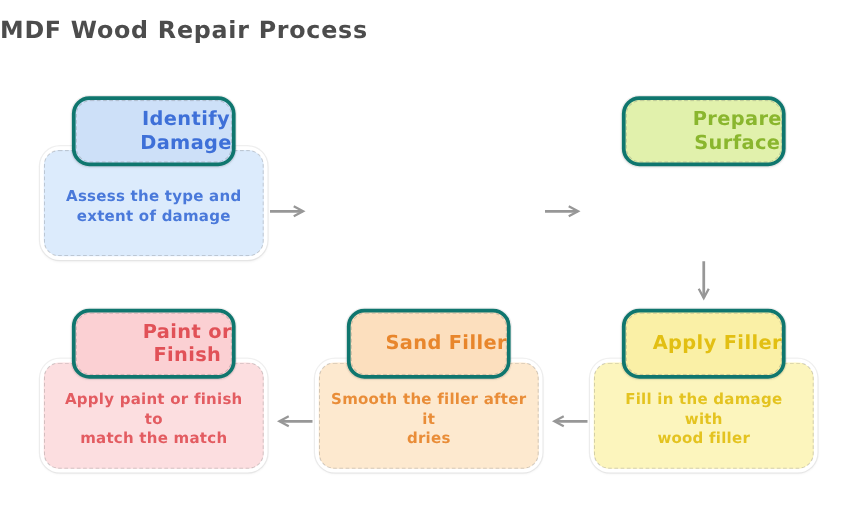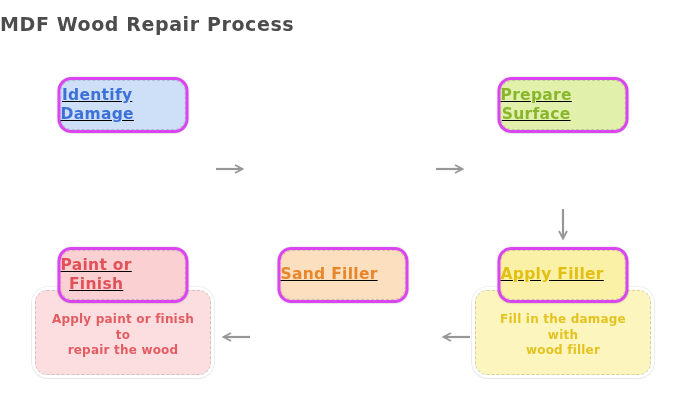--- a/index.html
+++ b/index.html
@@ -56,27 +56,26 @@
   }
   .node .header {
     position: absolute;
     top: 0;
     left: 50%;
     transform: translateX(-50%);
     width: 131px;
     height: 56px;
     box-sizing: border-box;
     background: var(--header-bg, #ddd);
-    border: 3px solid #d946ef;
+    border: 3px solid #0f766e;
     border-radius: 14px;
     box-shadow: 0 0 0 1px rgba(0,0,0,0.06), 0 1px 2px rgba(0,0,0,0.05);
     display: flex;
     align-items: center;
-    justify-content: flex-start;
-    text-decoration: underline;
+    justify-content: flex-end;
   }
   
   .node .body::after, .node .header::after {
     content: "";
     position: absolute;
     inset: 0;
     border: 1px dashed rgba(110,110,110,0.28);
     border-radius: 12px;
     pointer-events: none;
   }
@@ -120,20 +119,24 @@
       </marker>
     </defs>
     <line x1="216" y1="169" x2="242" y2="169" stroke-width="2.2" marker-end="url(#chev)"></line>
     <line x1="436" y1="169" x2="462" y2="169" stroke-width="2.2" marker-end="url(#chev)"></line>
     <line x1="563" y1="209" x2="563" y2="238" stroke-width="2.2" marker-end="url(#chev)"></line>
     <line x1="470" y1="337" x2="444" y2="337" stroke-width="2.2" marker-end="url(#chev)"></line>
     <line x1="250" y1="337" x2="224" y2="337" stroke-width="2.2" marker-end="url(#chev)"></line>
   </svg>
 
   <div class="node c1 r1" style="--header-bg: #cde0f8; --body-bg: #dcebfc; --text-color: #3e70d8;">
+    <div class="body">
+      <div class="desc">Assess the type and
+extent of damage</div>
+    </div>
     <div class="header">
       <div class="label">Identify
 Damage</div>
     </div>
   </div>
 
   <div class="node c2 r1" style="--header-bg: #c3f3d9; --body-bg: #d0f7e3; --text-color: #2eb46c;">
   </div>
 
   <div class="node c3 r1" style="--header-bg: #e1f1ac; --body-bg: #e9f5c0; --text-color: #8ab62e;">
@@ -147,29 +150,33 @@
     <div class="body">
       <div class="desc">Fill in the damage with
 wood filler</div>
     </div>
     <div class="header">
       <div class="label">Apply Filler</div>
     </div>
   </div>
 
   <div class="node c2 r2" style="--header-bg: #fcdfbe; --body-bg: #fde9cf; --text-color: #e8862c;">
+    <div class="body">
+      <div class="desc">Smooth the filler after it
+dries</div>
+    </div>
     <div class="header">
       <div class="label">Sand Filler</div>
     </div>
   </div>
 
   <div class="node c1 r2" style="--header-bg: #fbd0d3; --body-bg: #fcdee0; --text-color: #e15157;">
     <div class="body">
       <div class="desc">Apply paint or finish to
-repair the wood</div>
+match the match</div>
     </div>
     <div class="header">
       <div class="label">Paint or
 Finish</div>
     </div>
   </div>
 
 </div>
 
 </body></html>

